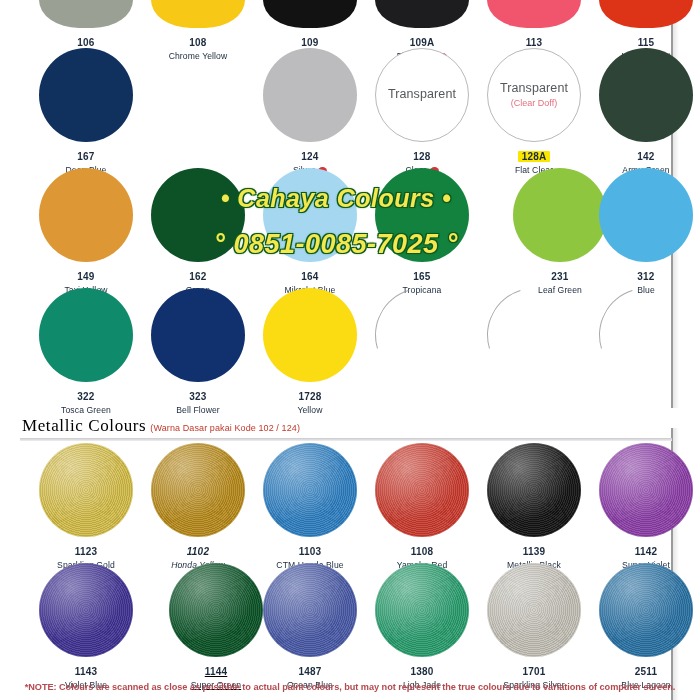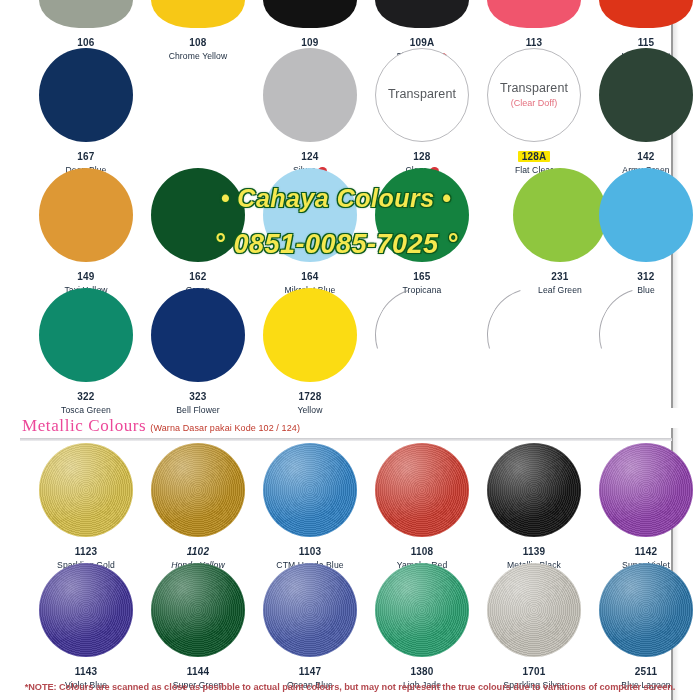--- a/index.html
+++ b/index.html
@@ -129,21 +129,21 @@
   
   .metallic-head {
     position: absolute;
     left: 22px;
     top: 416px;
     white-space: nowrap;
   }
   .metallic-title {
     font-family: "Liberation Serif", serif;
     font-size: 17px;
-    color: #ec4899;
+    color: #000000;
     letter-spacing: .6px;
   }
   .metallic-sub {
     font-size: 9px;
     color: #c0392b;
     letter-spacing: .1px;
     margin-left: 4px;
   }
   .metallic-rule {
     position: absolute;
@@ -415,31 +415,31 @@
         </div>
       </div>
       <div class="row" style="top: 563px;">
         <div class="cell" style="left: 30px;">
           <div class="swatch" style="background: radial-gradient(circle at 34% 26%, rgba(255, 255, 255, 0.4), rgba(255, 255, 255, 0) 58%), repeating-radial-gradient(circle, rgba(255, 255, 255, 0.1) 0px, rgba(255, 255, 255, 0.1) 1px, rgba(0, 0, 0, 0.1) 1px, rgba(0, 0, 0, 0.1) 2px) rgb(64, 50, 147);"></div>
           <div class="labels">
             <div><span class="code">1143</span></div>
             <div class="name">Violet Blue</div>
           </div>
         </div>
-        <div class="cell" style="left: 142px;">
+        <div class="cell" style="left: 160px; text-decoration: underline;">
           <div class="swatch" style="background: radial-gradient(circle at 34% 26%, rgba(255, 255, 255, 0.4), rgba(255, 255, 255, 0) 58%), repeating-radial-gradient(circle, rgba(255, 255, 255, 0.1) 0px, rgba(255, 255, 255, 0.1) 1px, rgba(0, 0, 0, 0.1) 1px, rgba(0, 0, 0, 0.1) 2px) rgb(12, 84, 40);"></div>
           <div class="labels">
             <div><span class="code">1144</span></div>
             <div class="name">Super Green</div>
           </div>
         </div>
         <div class="cell" style="left: 254px;">
           <div class="swatch" style="background: radial-gradient(circle at 34% 26%, rgba(255, 255, 255, 0.4), rgba(255, 255, 255, 0) 58%), repeating-radial-gradient(circle, rgba(255, 255, 255, 0.1) 0px, rgba(255, 255, 255, 0.1) 1px, rgba(0, 0, 0, 0.1) 1px, rgba(0, 0, 0, 0.1) 2px) rgb(74, 90, 166);"></div>
           <div class="labels">
-            <div><span class="code">1147</span></div>
+            <div><span class="code">1487</span></div>
             <div class="name">Ocean Blue</div>
           </div>
         </div>
         <div class="cell" style="left: 366px;">
           <div class="swatch" style="background: radial-gradient(circle at 34% 26%, rgba(255, 255, 255, 0.4), rgba(255, 255, 255, 0) 58%), repeating-radial-gradient(circle, rgba(255, 255, 255, 0.1) 0px, rgba(255, 255, 255, 0.1) 1px, rgba(0, 0, 0, 0.1) 1px, rgba(0, 0, 0, 0.1) 2px) rgb(42, 157, 110);"></div>
           <div class="labels">
             <div><span class="code">1380</span></div>
             <div class="name">Ligh Jade</div>
           </div>
         </div>

